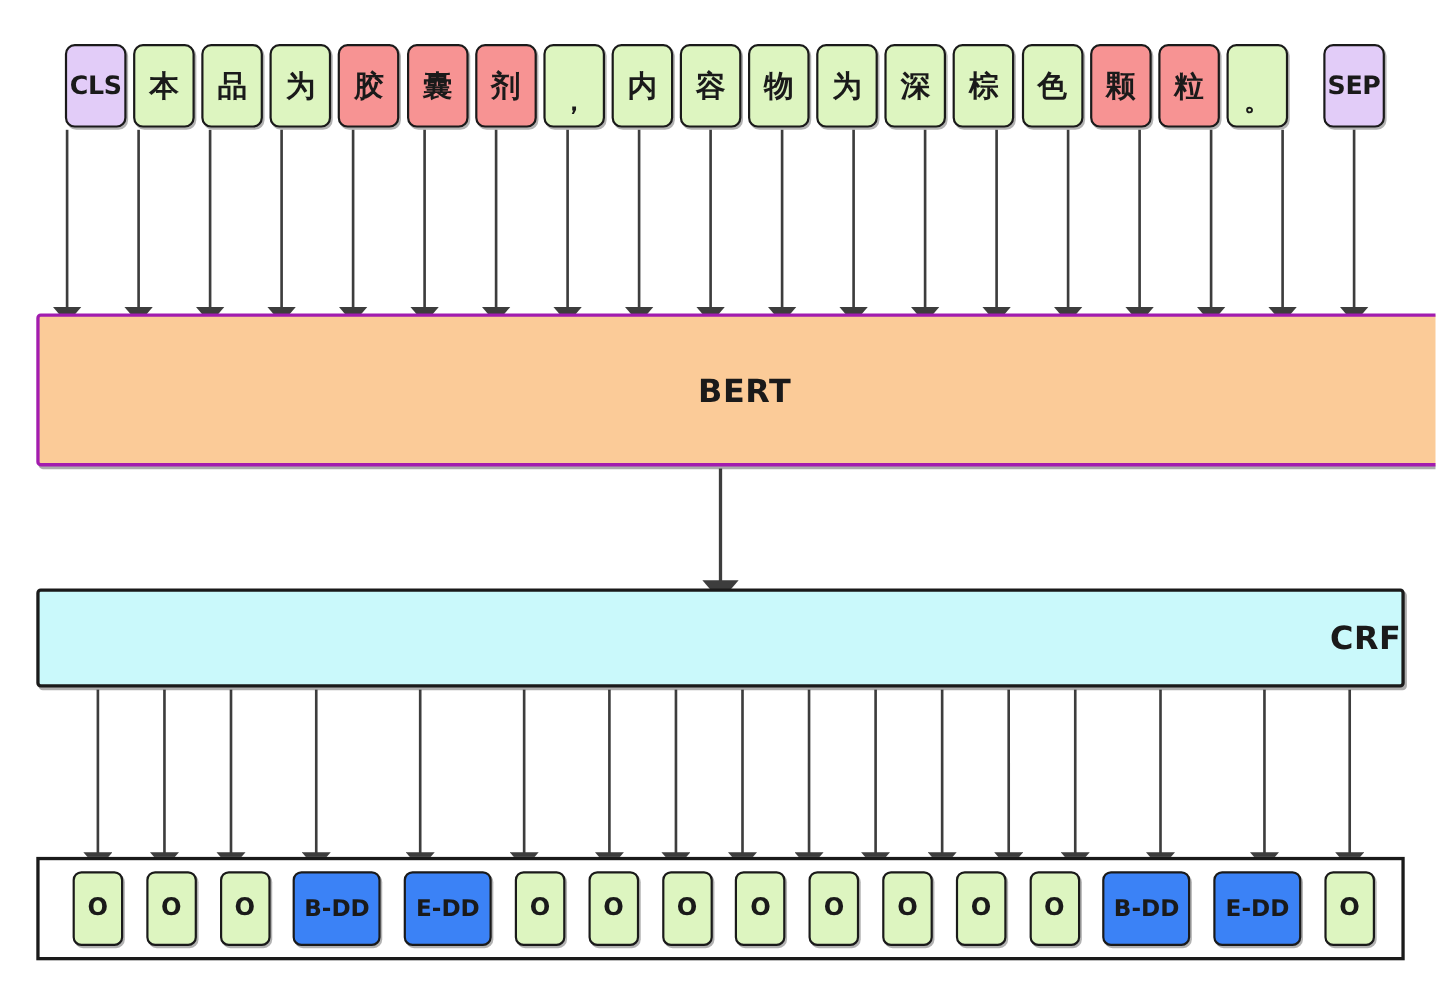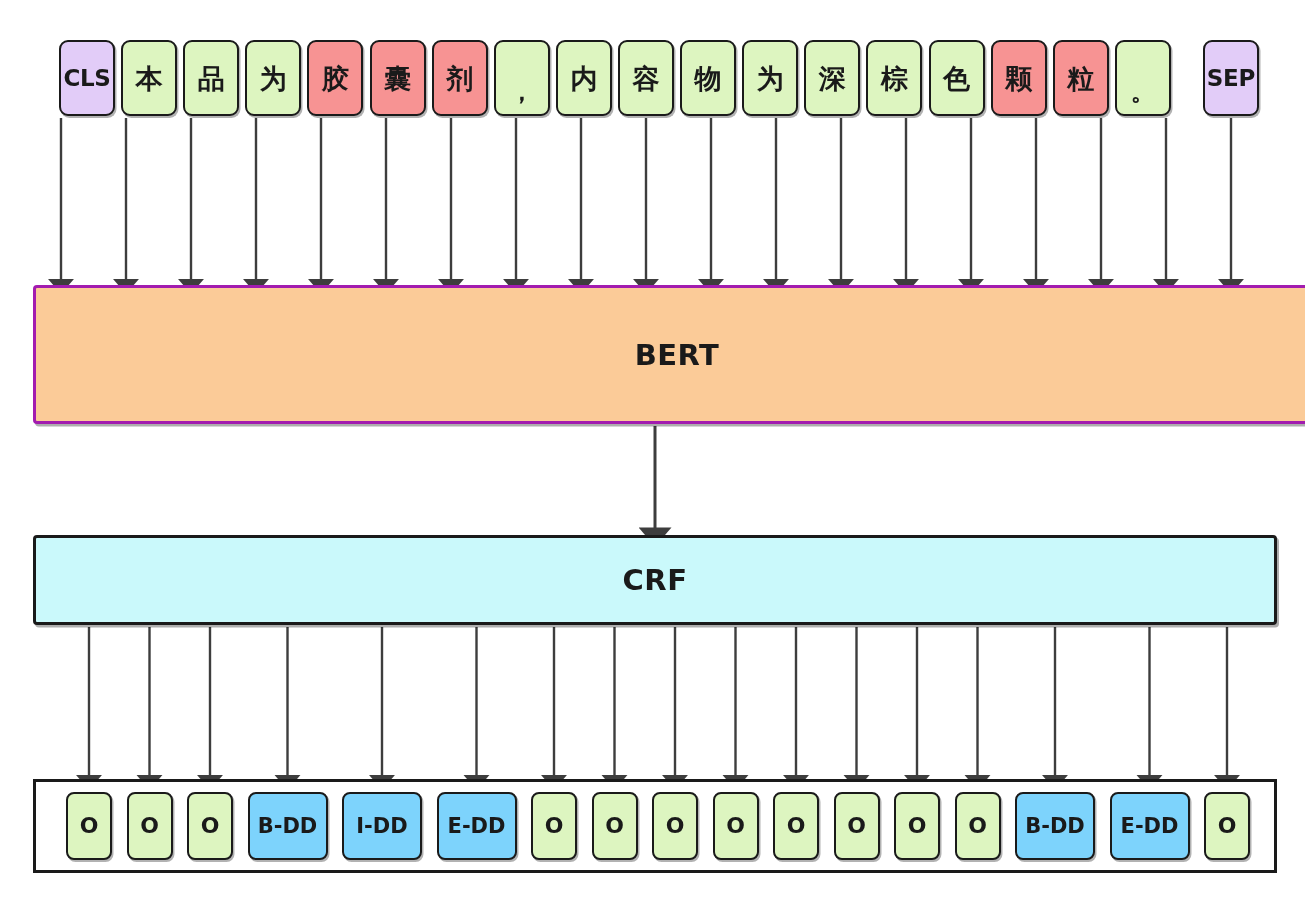--- a/index.html
+++ b/index.html
@@ -91,21 +91,21 @@
     left: 33px;
     top: 535px;
     width: 1244px;
     height: 90px;
     box-sizing: border-box;
     background: #caf9fb;
     border: 3px solid #1a1a1a;
     border-radius: 4px;
     display: flex;
     align-items: center;
-    justify-content: center;
+    justify-content: flex-end;
     box-shadow: 2px 2.5px 0 rgba(0,0,0,0.32);
     z-index: 2;
   }
   #crf-box .block-label {
     font-size: 29px;
     font-weight: 700;
     color: #1a1a1a;
     letter-spacing: 0.5px;
   }
 
@@ -139,21 +139,21 @@
     display: flex;
     align-items: center;
     justify-content: center;
     font-size: 22px;
     font-weight: 700;
     color: #1a1a1a;
     line-height: 1;
     box-shadow: 1.5px 2px 0 rgba(0,0,0,0.30);
   }
   .tag.outside { background: #ddf5c0; width: 46px; }
-  .tag.entity  { background: #7dd3fc; width: 80px; font-size: 21px; }
+  .tag.entity  { background: #3b82f6; width: 80px; font-size: 21px; }
 </style>
 </head>
 <body>
 
 <div id="stage">
 
   <svg id="arrow-layer" viewBox="0 0 1305 913" width="1305" height="913">
     <defs>
       <marker id="ah" markerWidth="9" markerHeight="11" refX="2.2" refY="5.5" orient="auto" markerUnits="strokeWidth">
         <path d="M0,0 L0,11 L6.4,5.5 z" fill="#3d3d3d"></path>
@@ -233,21 +233,20 @@
   <div id="crf-box">
     <span class="block-label">CRF</span>
   </div>
 
   <div id="label-container">
     <div id="label-row">
         <div class="tag outside">O</div>
         <div class="tag outside">O</div>
         <div class="tag outside">O</div>
         <div class="tag entity">B-DD</div>
-        <div class="tag entity">I-DD</div>
         <div class="tag entity">E-DD</div>
         <div class="tag outside">O</div>
         <div class="tag outside">O</div>
         <div class="tag outside">O</div>
         <div class="tag outside">O</div>
         <div class="tag outside">O</div>
         <div class="tag outside">O</div>
         <div class="tag outside">O</div>
         <div class="tag outside">O</div>
         <div class="tag entity">B-DD</div>

